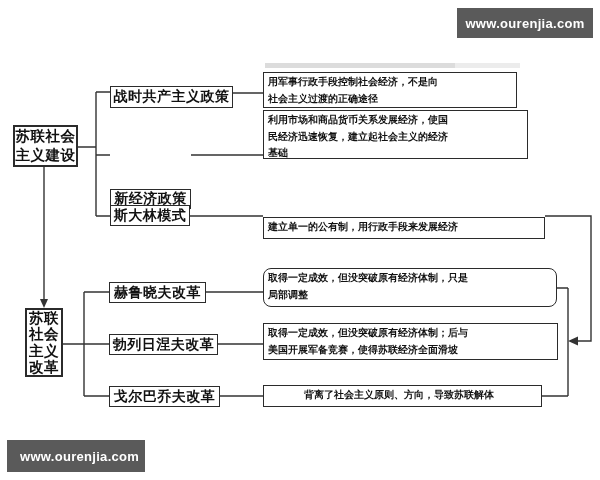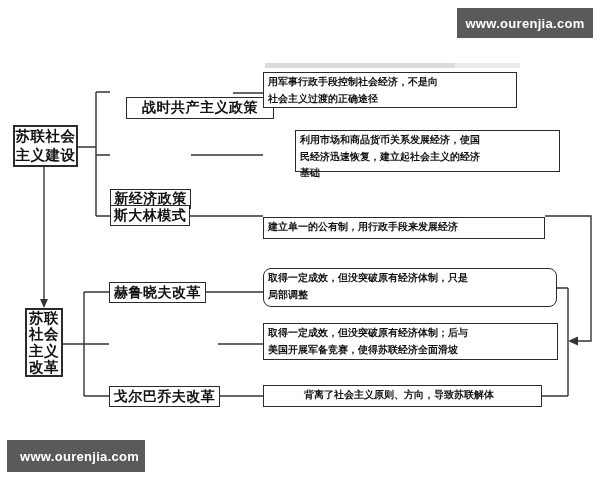--- a/index.html
+++ b/index.html
@@ -20,28 +20,28 @@
     display:flex;align-items:center;justify-content:center;text-align:center;
     white-space:pre-line;font-size:14.5px;line-height:19px;letter-spacing:0.5px;
   }
   .root-box.vertical{line-height:16.5px;}
   .desc-box{
     font-size:10px;line-height:16.5px;padding:1px 4px;
     white-space:pre-line;word-break:keep-all;
   }
   .b-root1{left:13px;top:125px;width:65px;height:42px;border-width:2px;}
   .b-root2{left:25px;top:308px;width:38px;height:69px;border-width:2px;}
-  .b-l1{left:110px;top:97px;width:148px;height:22px;margin-left:16px;}
+  .b-l1{left:110px;top:86px;width:123px;height:22px;}
   .b-l2{left:110px;top:145px;width:81px;height:20px;margin-top:44px;}
   .b-l3{left:110px;top:205px;width:80px;height:21px;}
   .b-l4{left:109px;top:282px;width:97px;height:21px;}
   .b-l5{left:109px;top:334px;width:109px;height:21px;}
   .b-l6{left:109px;top:386px;width:111px;height:21px;}
   .b-d1{left:263px;top:72px;width:254px;height:36px;}
-  .b-d2{left:263px;top:130px;width:265px;height:42px;margin-left:32px;}
+  .b-d2{left:263px;top:110px;width:265px;height:49px;}
   .b-d3{left:263px;top:217px;width:282px;height:22px;}
   .b-d4{left:263px;top:268px;width:294px;height:39px;border-radius:8px;}
   .b-d5{left:263px;top:323px;width:295px;height:37px;}
   .b-d6{left:263px;top:385px;width:279px;height:22px;padding-left:40px;}
   .graybar{position:absolute;height:5px;top:63px;}
   .graybar.left{left:265px;width:190px;background:#dcdcdc;}
   .graybar.right{left:455px;width:65px;background:#ececec;}
   .watermark{
     position:absolute;background:#5a5a5a;color:#ffffff;
     font-family:"Liberation Sans","DejaVu Sans",sans-serif;
@@ -89,20 +89,21 @@
   <div class="box label-box b-l3">斯大林模式</div>
 
   <div class="box desc-box b-d1">用军事行政手段控制社会经济，不是向
 社会主义过渡的正确途径</div>
   <div class="box desc-box b-d2">利用市场和商品货币关系发展经济，使国
 民经济迅速恢复，建立起社会主义的经济
 基础</div>
   <div class="box desc-box b-d3">建立单一的公有制，用行政手段来发展经济</div>
 
   <div class="box label-box b-l4">赫鲁晓夫改革</div>
+  <div class="box label-box b-l5">勃列日涅夫改革</div>
   <div class="box label-box b-l6">戈尔巴乔夫改革</div>
 
   <div class="box desc-box b-d4">取得一定成效，但没突破原有经济体制，只是
 局部调整</div>
   <div class="box desc-box b-d5">取得一定成效，但没突破原有经济体制；后与
 美国开展军备竞赛，使得苏联经济全面滑坡</div>
   <div class="box desc-box b-d6">背离了社会主义原则、方向，导致苏联解体</div>
 
   <div class="watermark top">www.ourenjia.com</div>
   <div class="watermark bottom">www.ourenjia.com</div>

